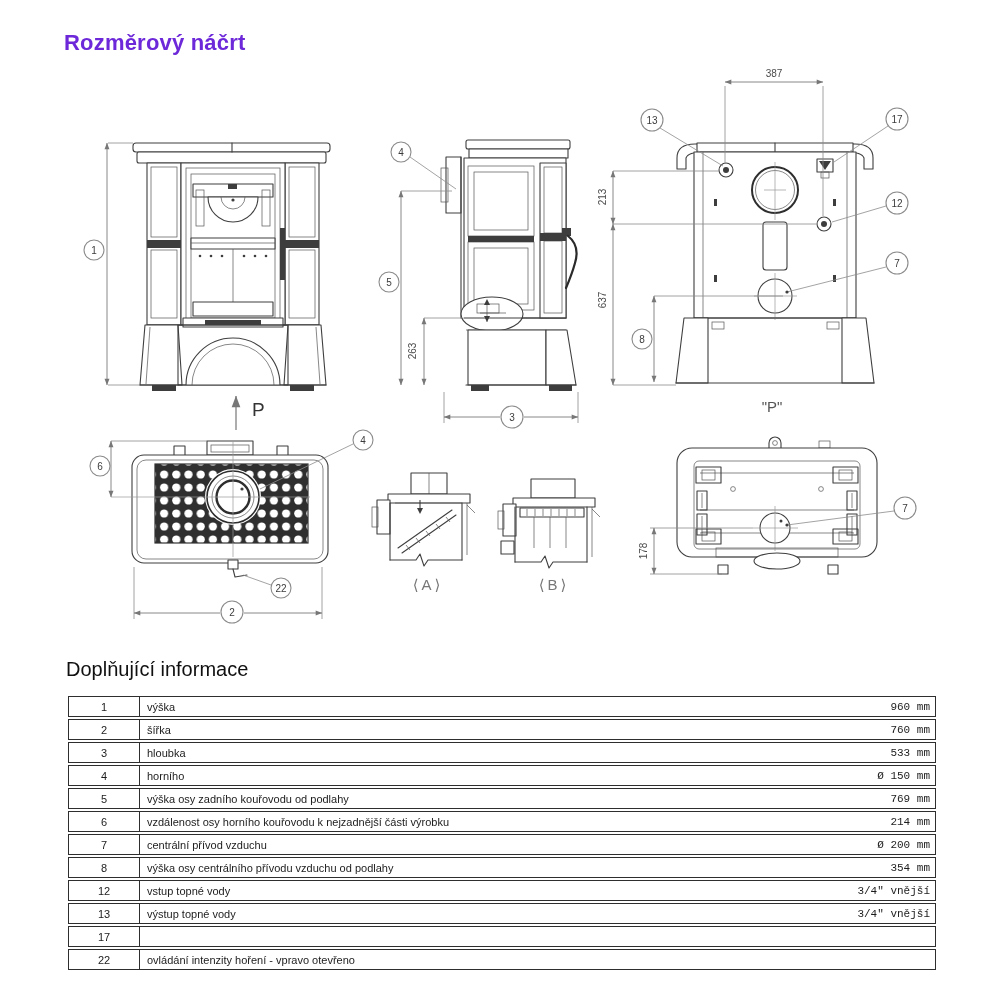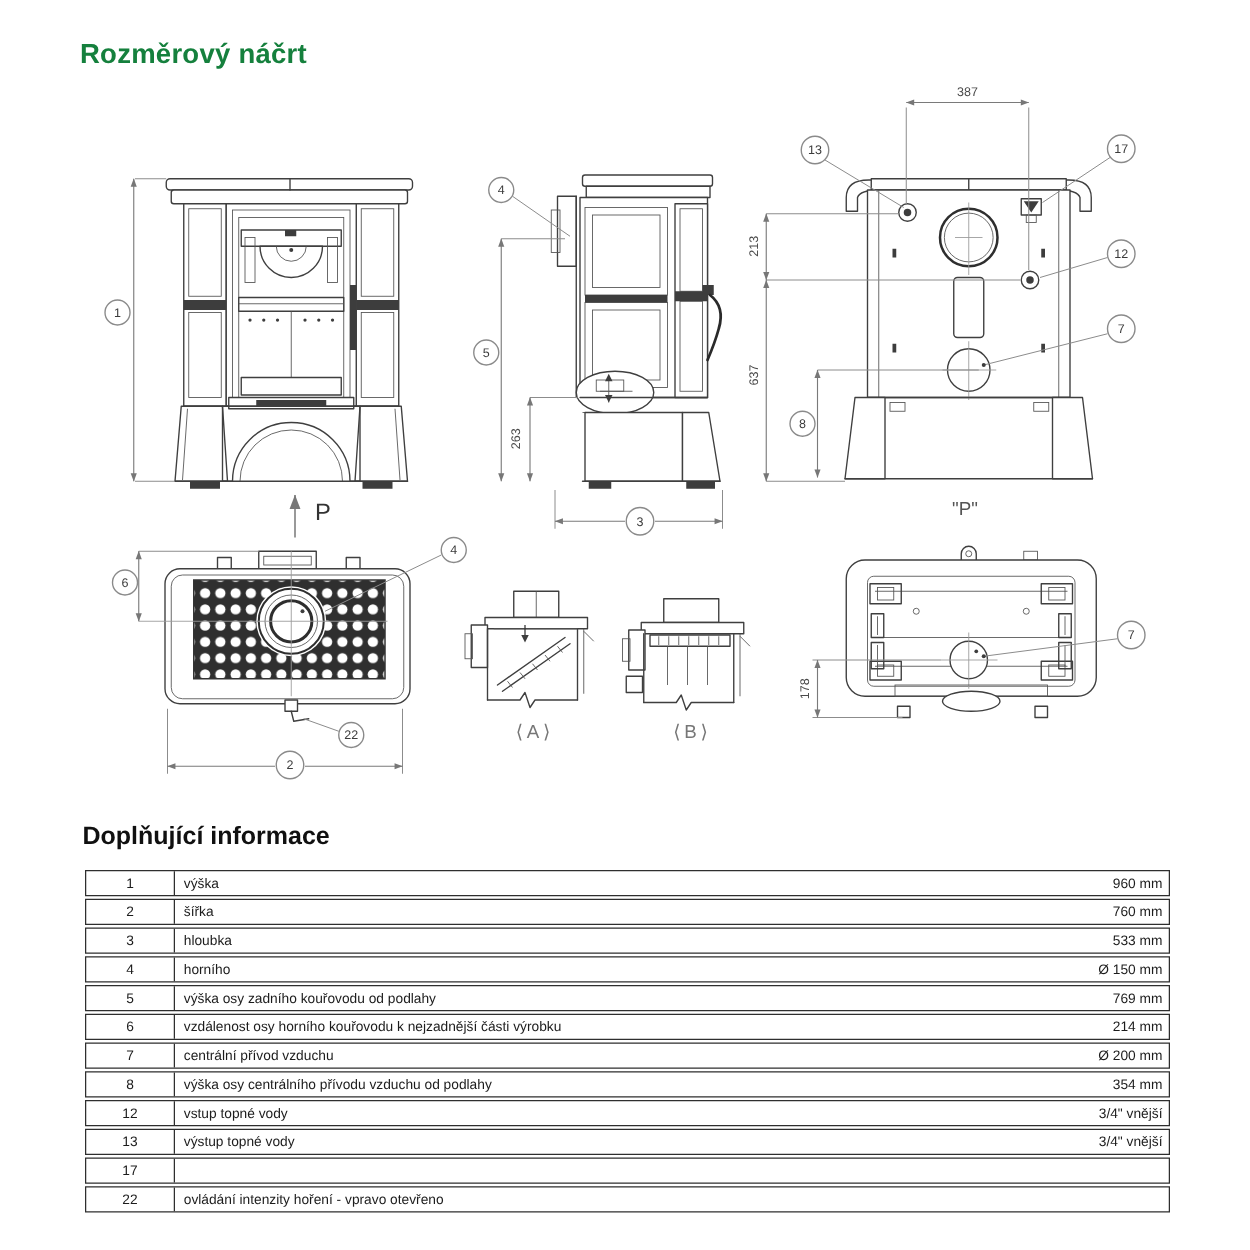--- a/index.html
+++ b/index.html
@@ -1,31 +1,31 @@
 <!DOCTYPE html>
 <html><head>
 <meta charset="utf-8">
 <style>
   html,body{margin:0;padding:0;background:#fff;}
   body{width:1000px;height:1000px;position:relative;overflow:hidden;
        font-family:"Liberation Sans",sans-serif;color:#222;}
   h1.pagetitle{position:absolute;left:64px;top:30px;margin:0;
-       font-size:22px;font-weight:bold;color:#15803d;letter-spacing:0.2px;}
+       font-size:22px;font-weight:bold;color:#6d28d9;letter-spacing:0.2px;}
   h2.infotitle{position:absolute;left:66px;top:658px;margin:0;
-       font-size:20px;font-weight:bold;color:#101010;}
+       font-size:20px;font-weight:normal;color:#101010;}
   .drawing-svg{position:absolute;left:0;top:0;}
   .infotable{position:absolute;left:68px;top:696px;width:868px;
        display:flex;flex-direction:column;gap:2px;}
   .trow{display:flex;align-items:stretch;border:1px solid #2e2e2e;
        height:19px;background:#fff;font-size:11px;color:#1c1c1c;}
   .tnum{width:70px;border-right:1px solid #2e2e2e;display:flex;
        align-items:center;justify-content:center;}
   .tlabel{flex:1;display:flex;align-items:center;padding:0 7px;white-space:nowrap;}
   .tvalue{display:flex;align-items:center;justify-content:flex-end;
-       padding-right:5px;min-width:90px;white-space:nowrap;}
+       padding-right:5px;min-width:90px;white-space:nowrap;font-family:Liberation Mono, monospace;}
   
   .ln{stroke:#3f3f3f;stroke-width:1.1;fill:none;stroke-linejoin:round;stroke-linecap:round;}
   .lnf{stroke:#3f3f3f;stroke-width:1.1;fill:#fff;stroke-linejoin:round;}
   .thn{stroke:#555;stroke-width:0.7;fill:none;}
   .thk{stroke:#2a2a2a;stroke-width:2.2;fill:none;stroke-linecap:round;}
   .drk{fill:#3d3d3d;stroke:none;}
   .dim{stroke:#7a7a7a;stroke-width:0.9;fill:none;}
   .ext{stroke:#8c8c8c;stroke-width:0.8;fill:none;}
   .cl{stroke:#9a9a9a;stroke-width:0.7;fill:none;}
   .co{fill:#fff;stroke:#8a8a8a;stroke-width:1.1;}

